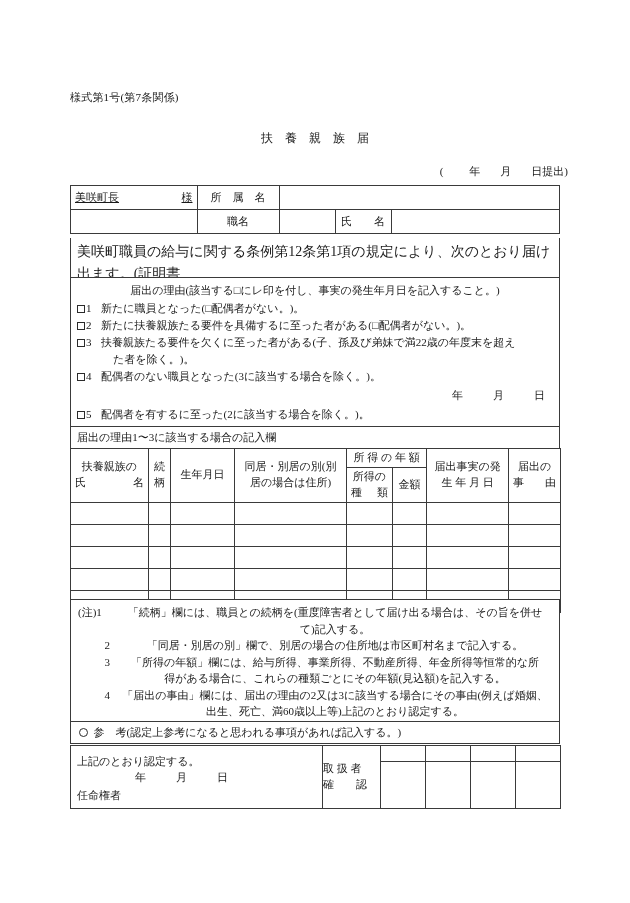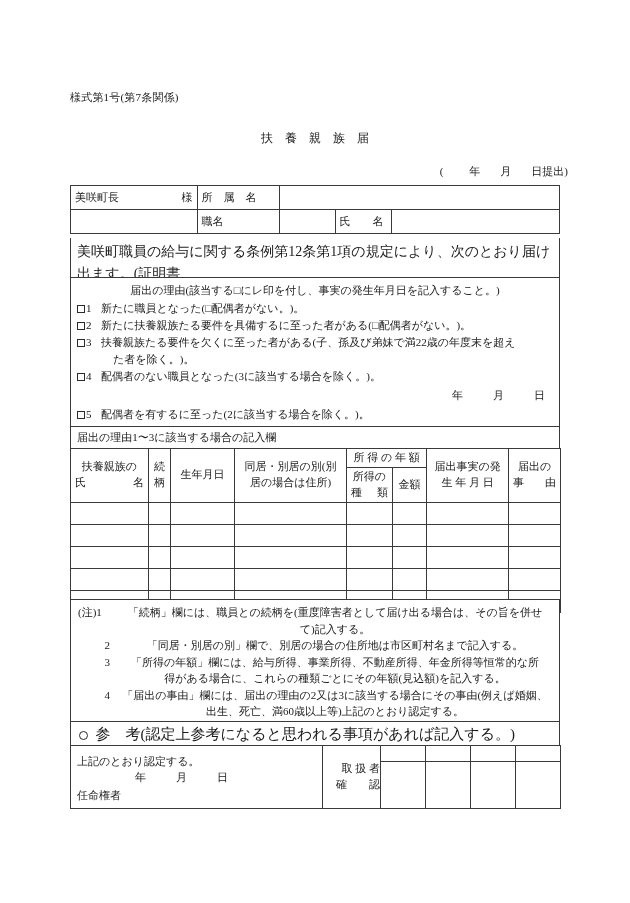--- a/index.html
+++ b/index.html
@@ -73,22 +73,23 @@
     line-height: 1.45;
   }
   .noleft { border-left: 0 !important; }
   .noright { border-right: 0 !important; }
   .notop { border-top: 0 !important; }
   .nobot { border-bottom: 0 !important; }
 
   .spread {
     display: flex;
     justify-content: space-between;
-  }
-  .center { }
+    text-decoration: underline;
+  }
+  .center { text-align: center; }
 
   
   #block-addressee {
     top: 173px;
   }
   #block-addressee td { height: 19px; }
 
   
   #block-statement {
     top: 226px;
@@ -178,21 +179,21 @@
     left: 0;
     width: 32px;
     text-align: right;
   }
   .note .ncont { display: block; text-indent: -10px; padding-left: 10px; text-align: center; }
 
   
   #block-reference {
     top: 709px;
     padding: 3px 8px;
-    font-size: 15px;
+    font-size: 11px;
   }
   .circ {
     display: inline-block;
     width: 9px;
     height: 9px;
     border: 1px solid #2b2b2b;
     border-radius: 50%;
     box-sizing: border-box;
     vertical-align: -1px;
   }
@@ -206,21 +207,21 @@
   .approval-left {
     height: 58px;
     vertical-align: top;
     padding: 4px 6px 0 6px !important;
     font-size: 11px;
     line-height: 1.5;
   }
   .approval-left .dl { display:block; padding-left: 58px; }
   .approval-left .appointer { display:block; margin-top: 2px; }
   .handler-label {
-    text-align: right;
+    text-align: left;
     font-size: 11px;
     line-height: 1.45;
     width: 58px;
   }
   .handler-label .l1, .handler-label .l2 { display:block; }
   .hcell-top { height: 14px; }
   .hcell-bot { height: 44px; }
 </style>
 </head>
 <body>

